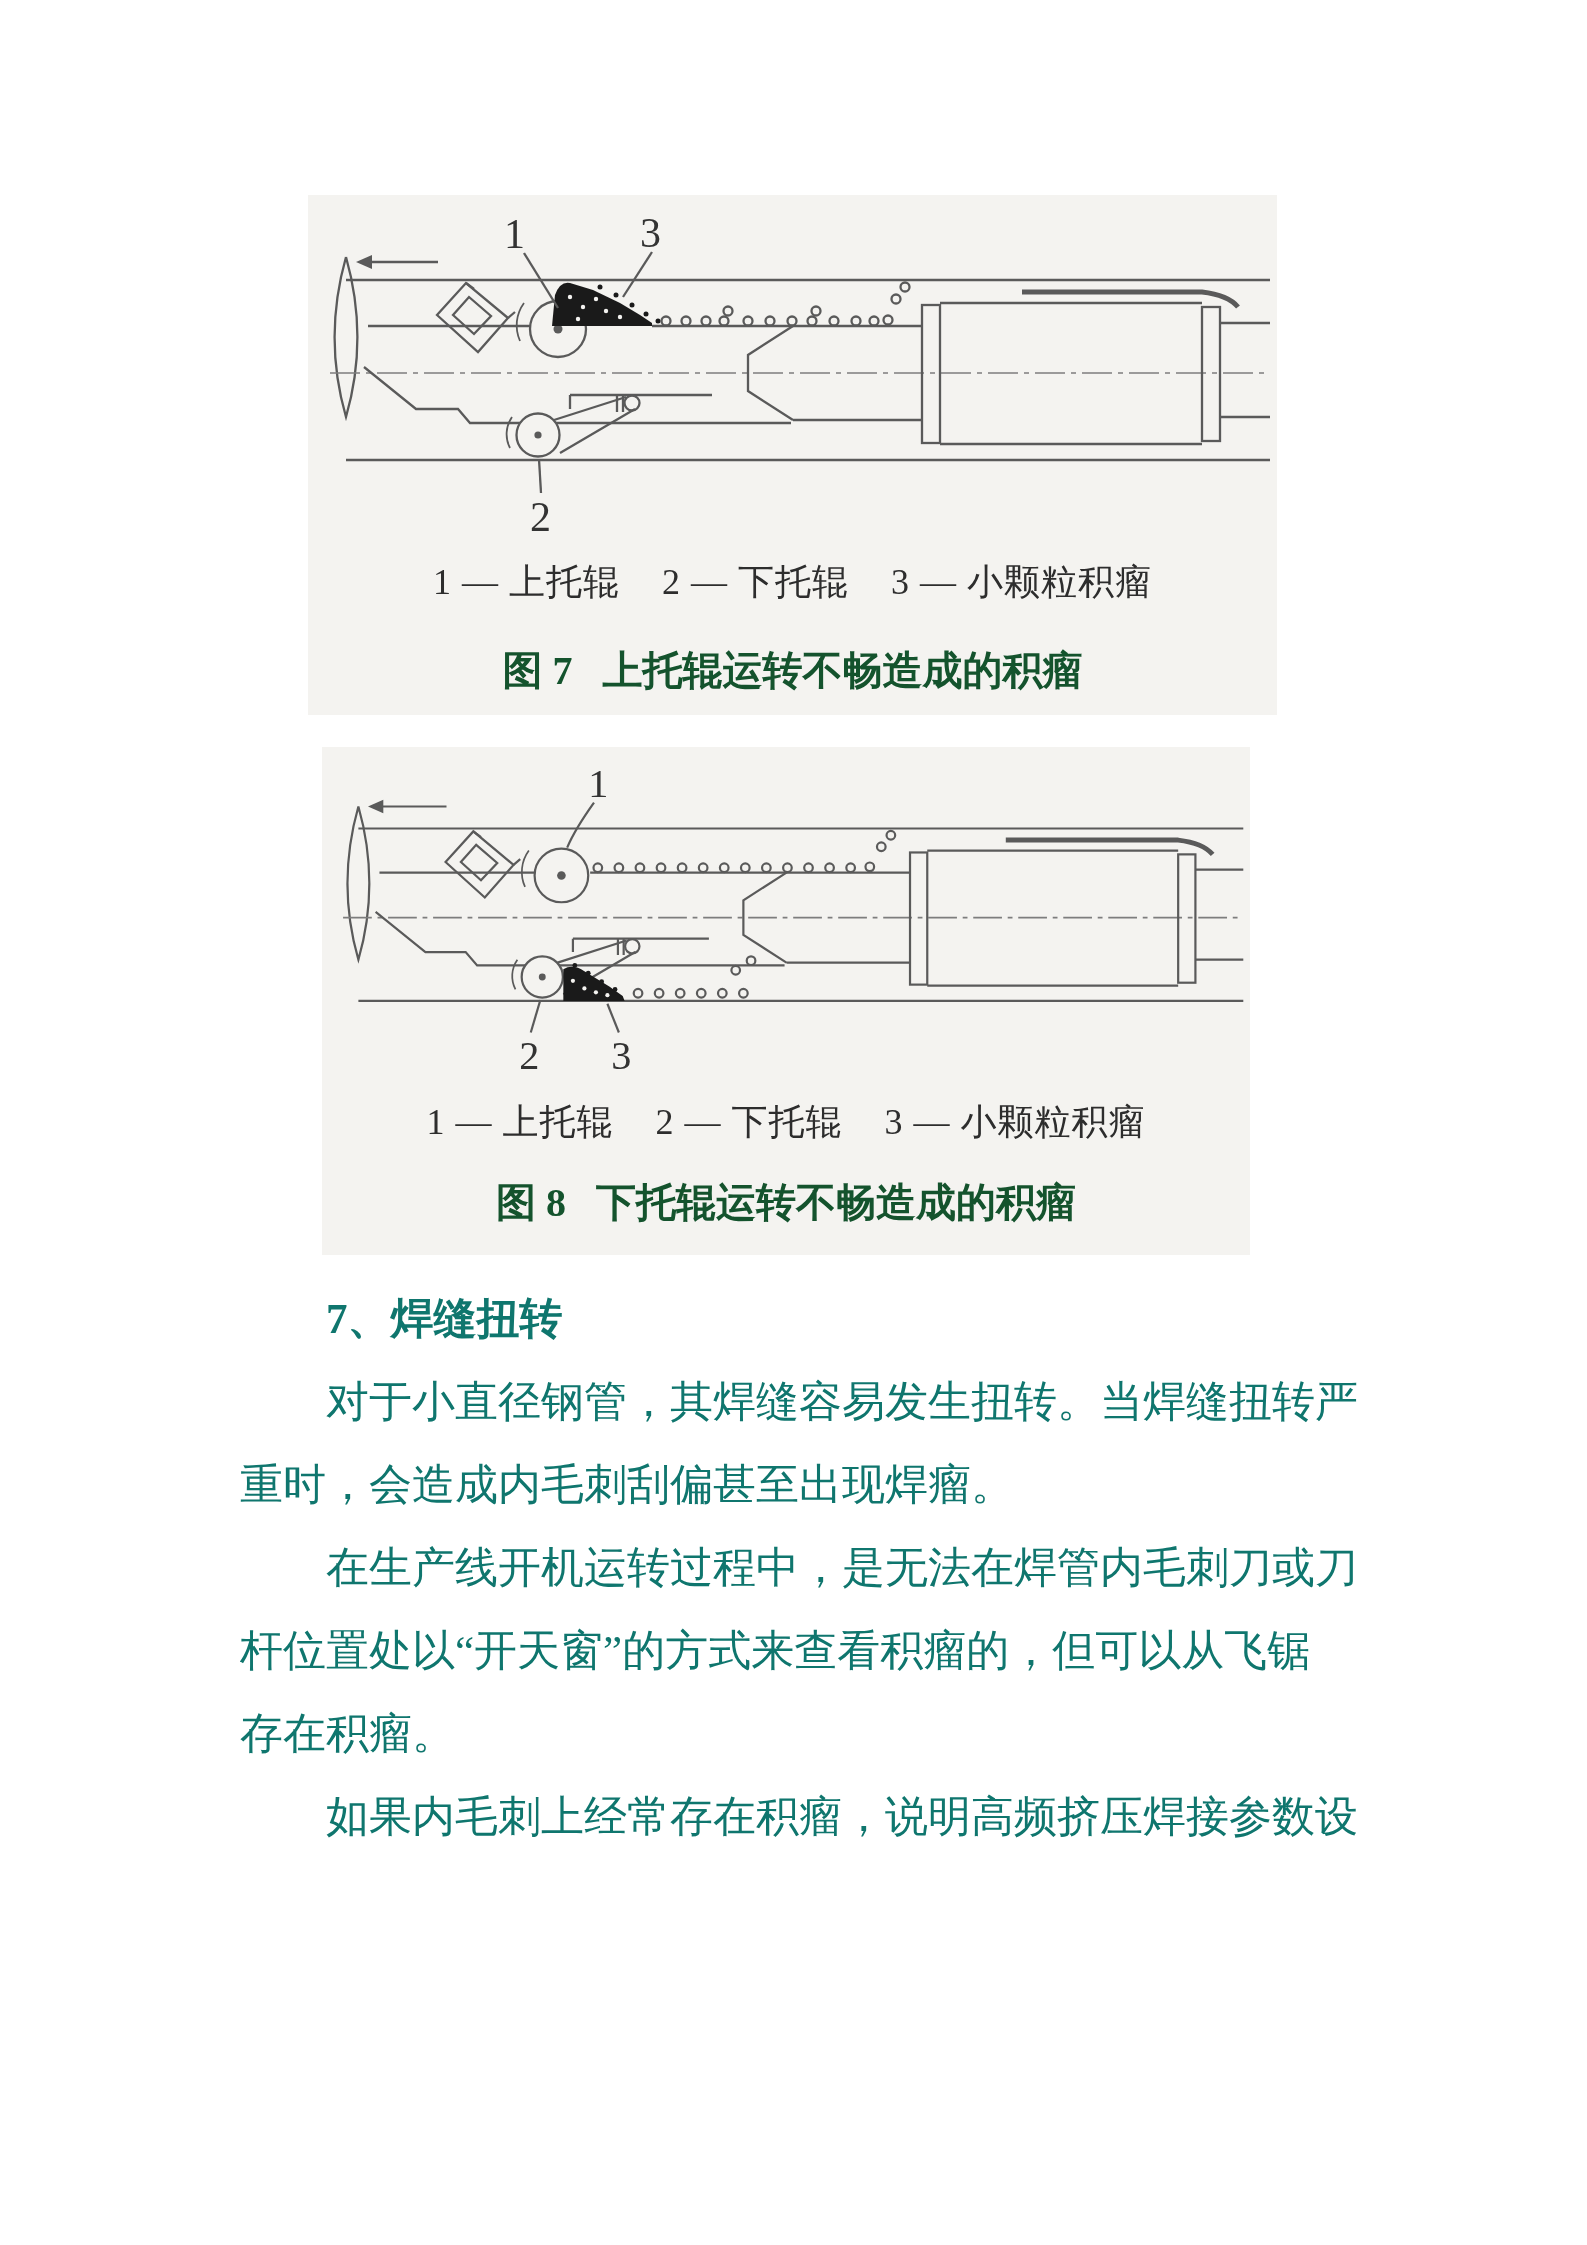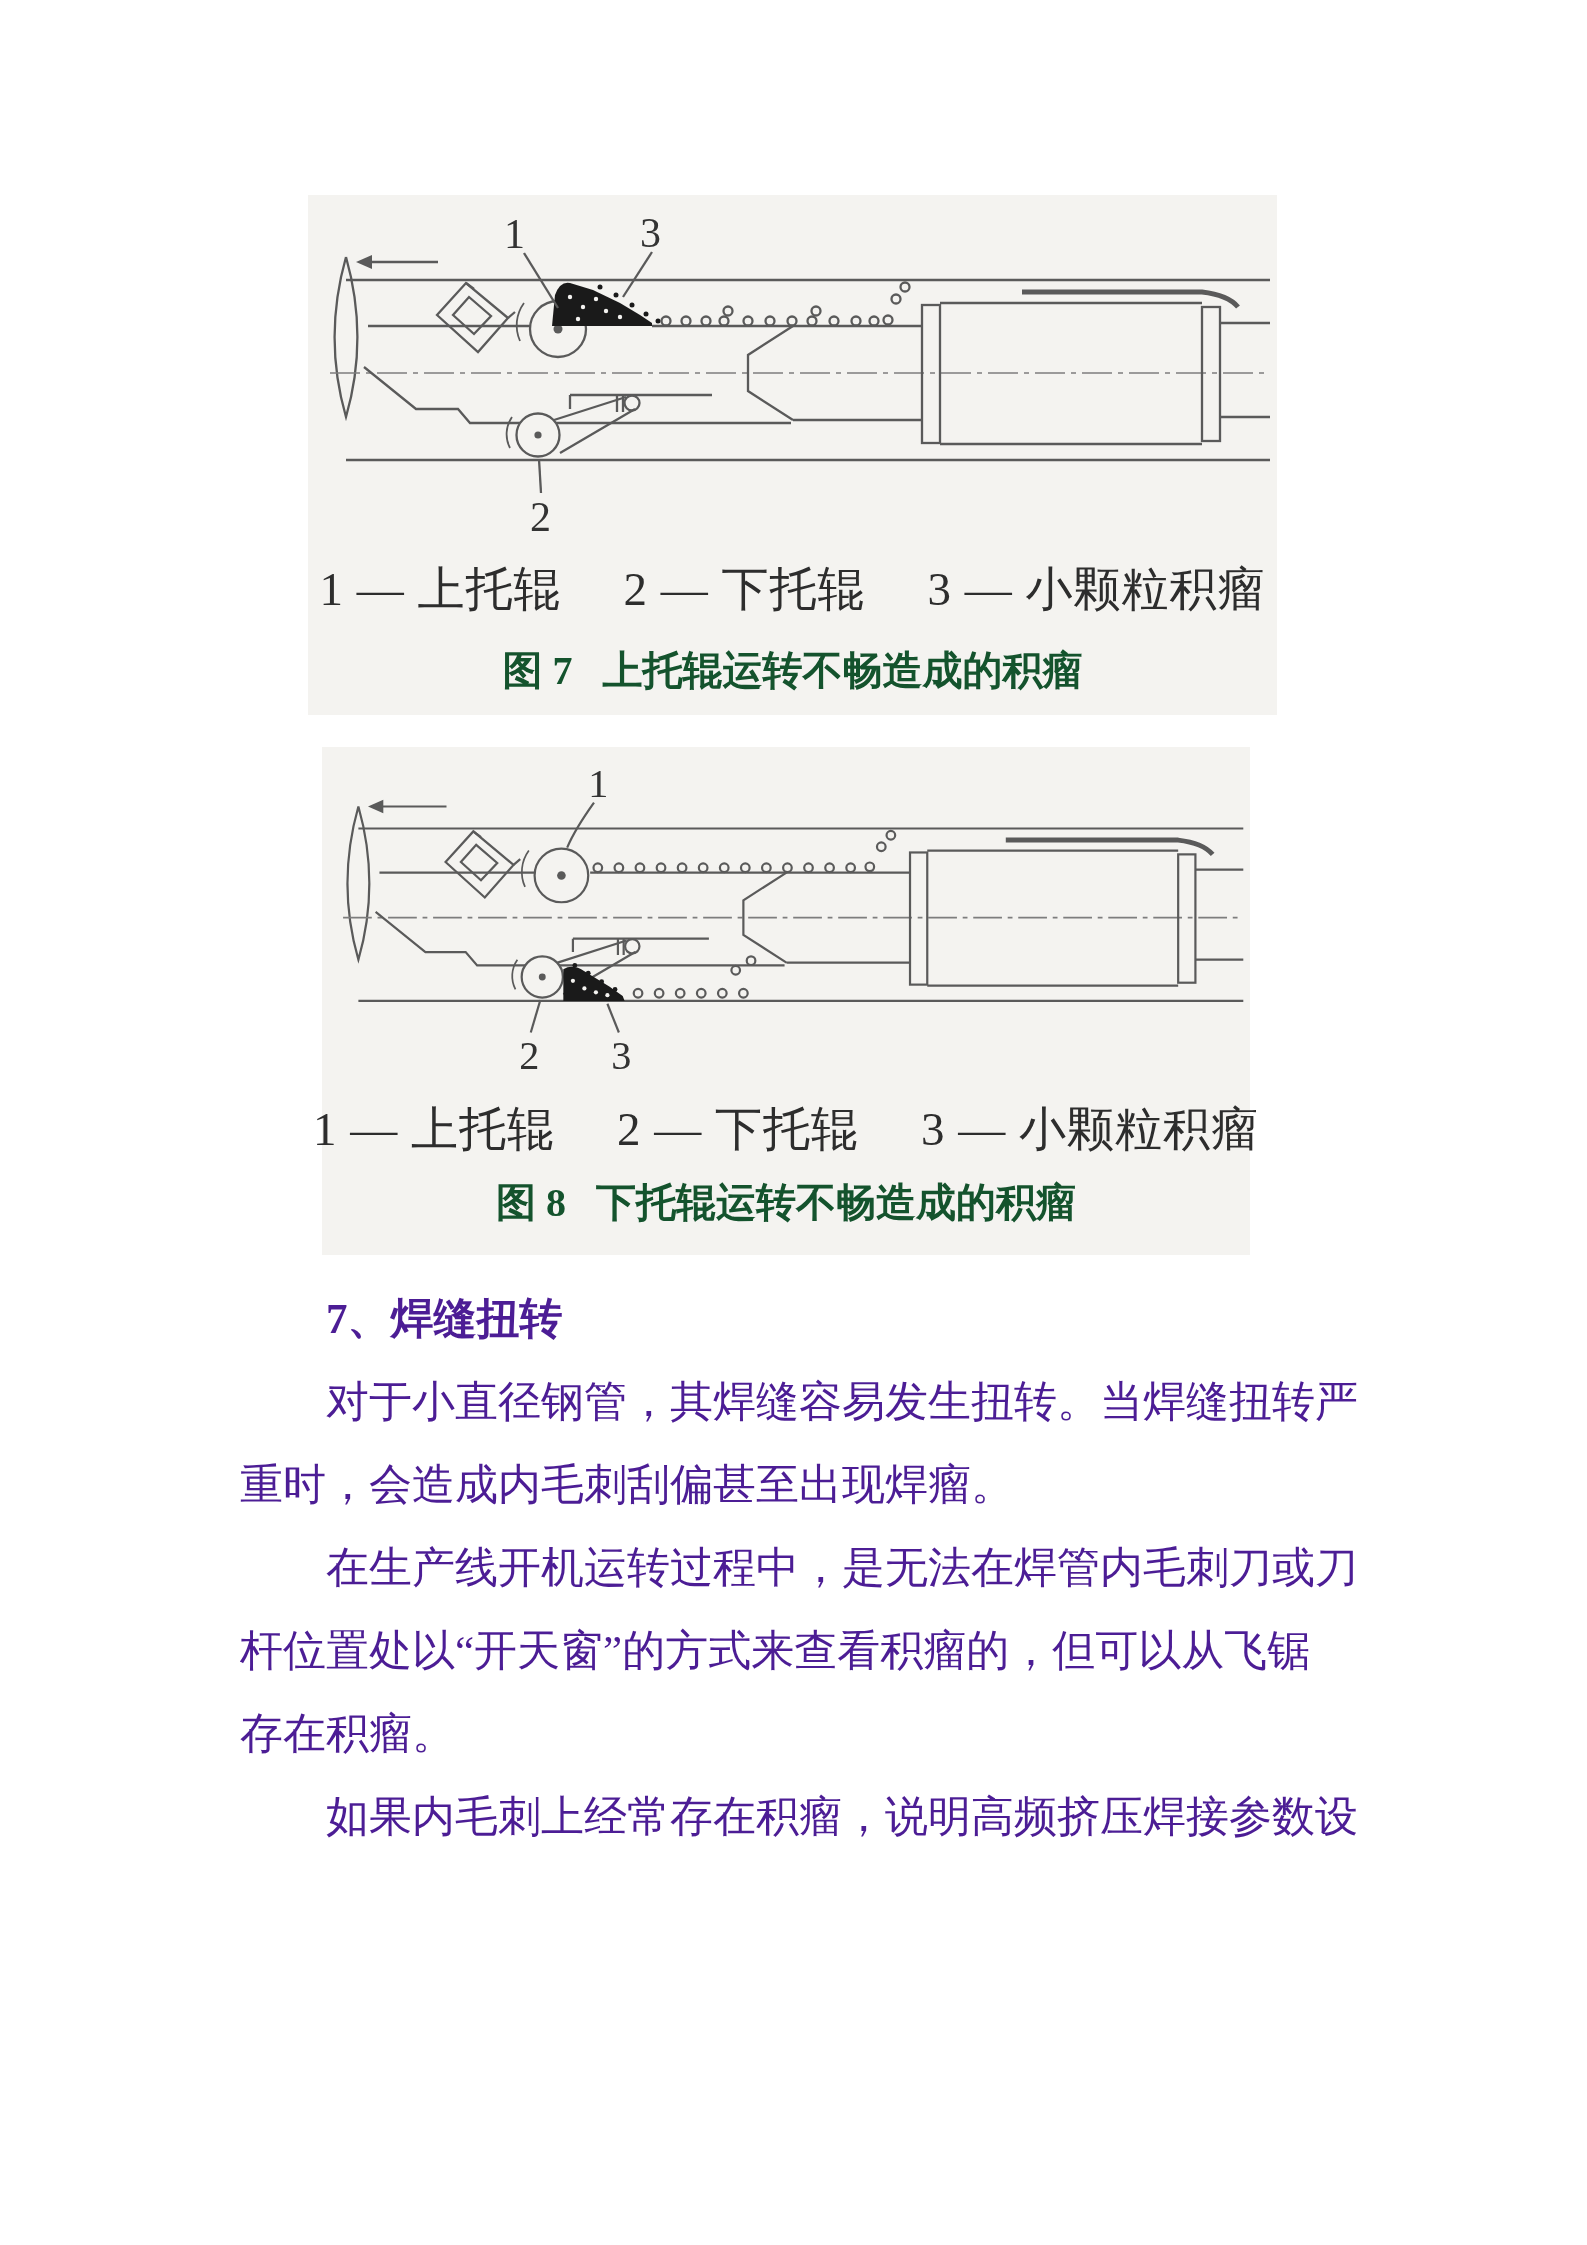--- a/index.html
+++ b/index.html
@@ -4,28 +4,28 @@
 <style>
   html,body { margin:0; padding:0; }
   body { width:1587px; height:2245px; background:#ffffff; position:relative;
          font-family:"Liberation Serif", serif; overflow:hidden; }
   .page { position:absolute; inset:0; }
 
   .fig-block { position:absolute; background:#f4f3f0; }
   .fig-block svg { position:absolute; left:0; top:0; display:block; }
 
   .legend { position:absolute; left:0; width:100%; display:flex;
-            justify-content:center; gap:62px; font-size:47px; color:#2d2d2d;
+            justify-content:center; gap:42px; font-size:36px; color:#2d2d2d;
             letter-spacing:1px; white-space:nowrap; }
   .caption { position:absolute; left:0; width:100%; display:flex;
              justify-content:center; gap:30px; font-size:40px; font-weight:bold;
              color:#14532d; white-space:nowrap; }
 
   .body-text { position:absolute; left:240px; top:1277px; width:1180px;
-               font-size:43px; color:#4c1d95; }
+               font-size:43px; color:#0f766e; }
   .body-text p { margin:0; line-height:83px; white-space:nowrap; }
   .body-text p.indent { padding-left:86px; }
   .body-text p.bold { font-weight:bold; }
 
   .drawing-line { stroke:#5a5a5a; stroke-width:2.3; fill:none; }
   text.fig-num { font-family:"Liberation Serif", serif; font-size:42px; fill:#333; }
 </style>
 </head>
 <body>
 

